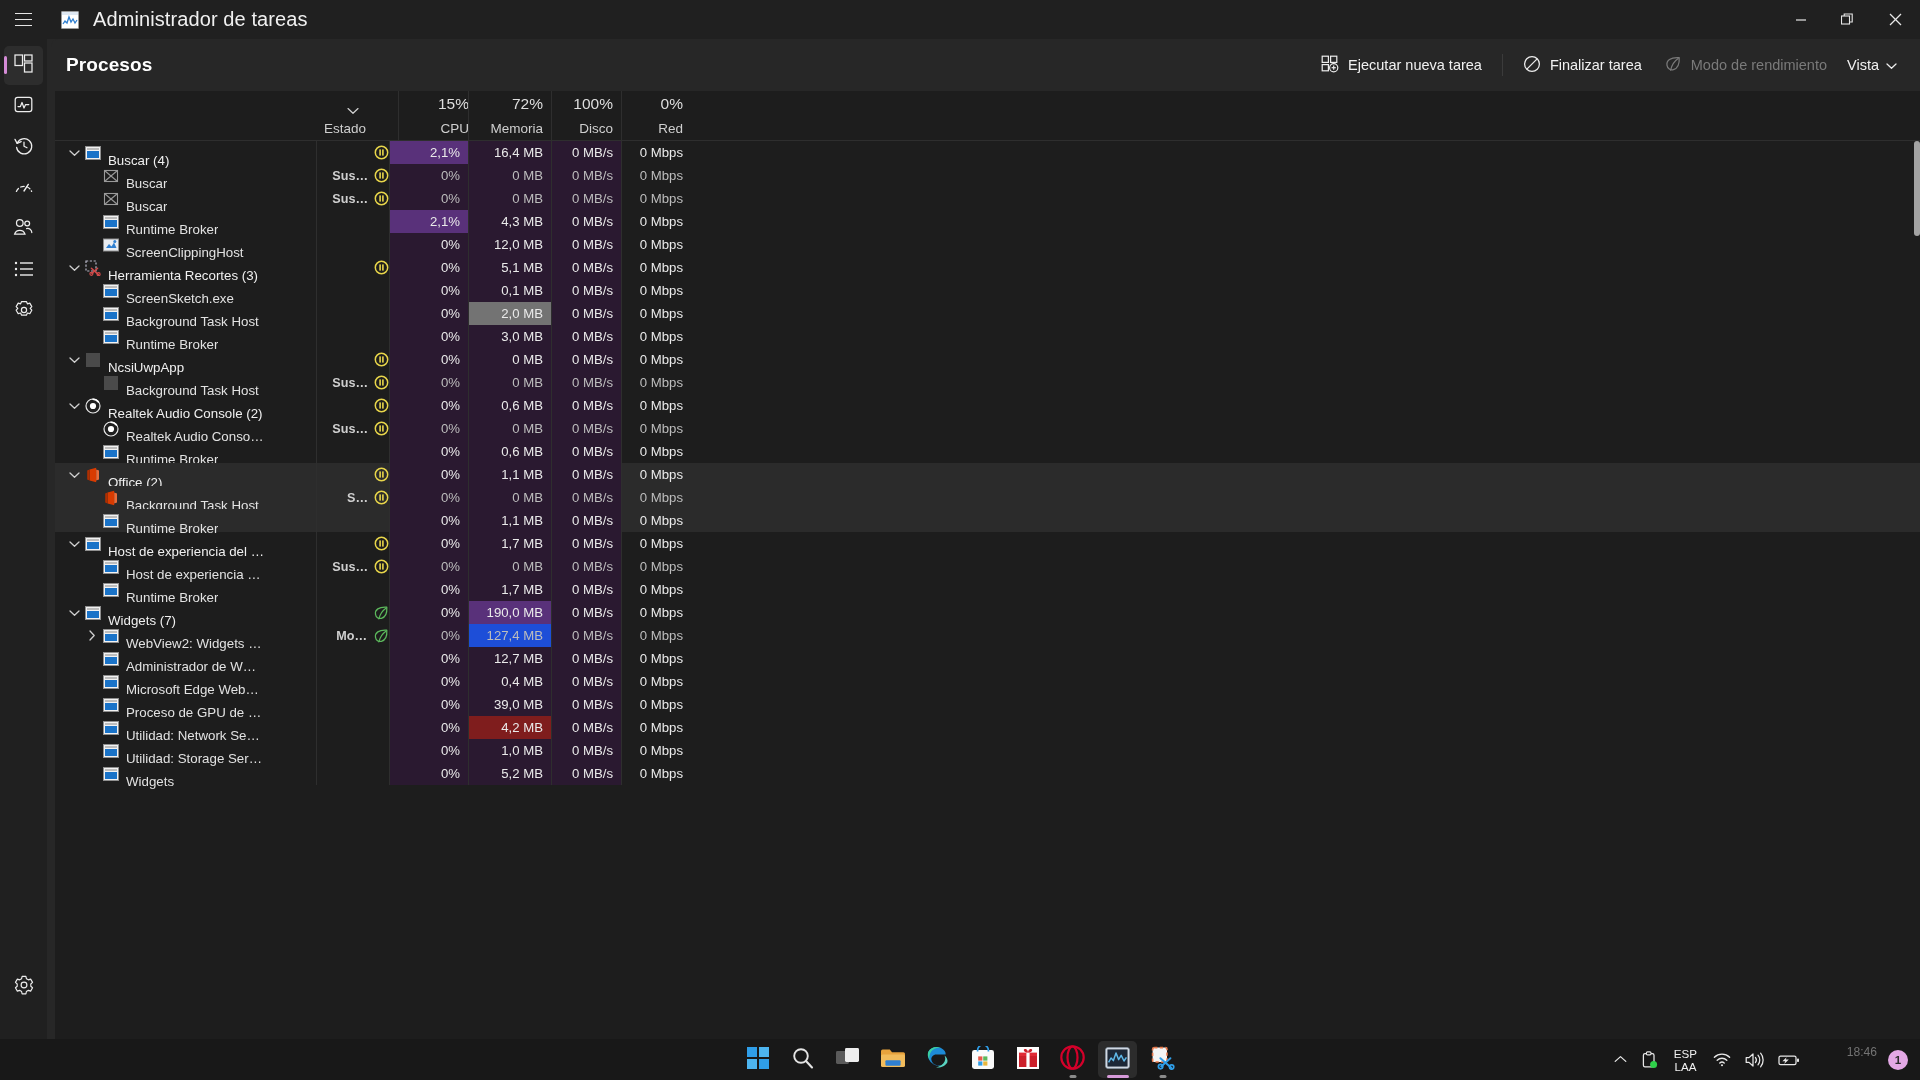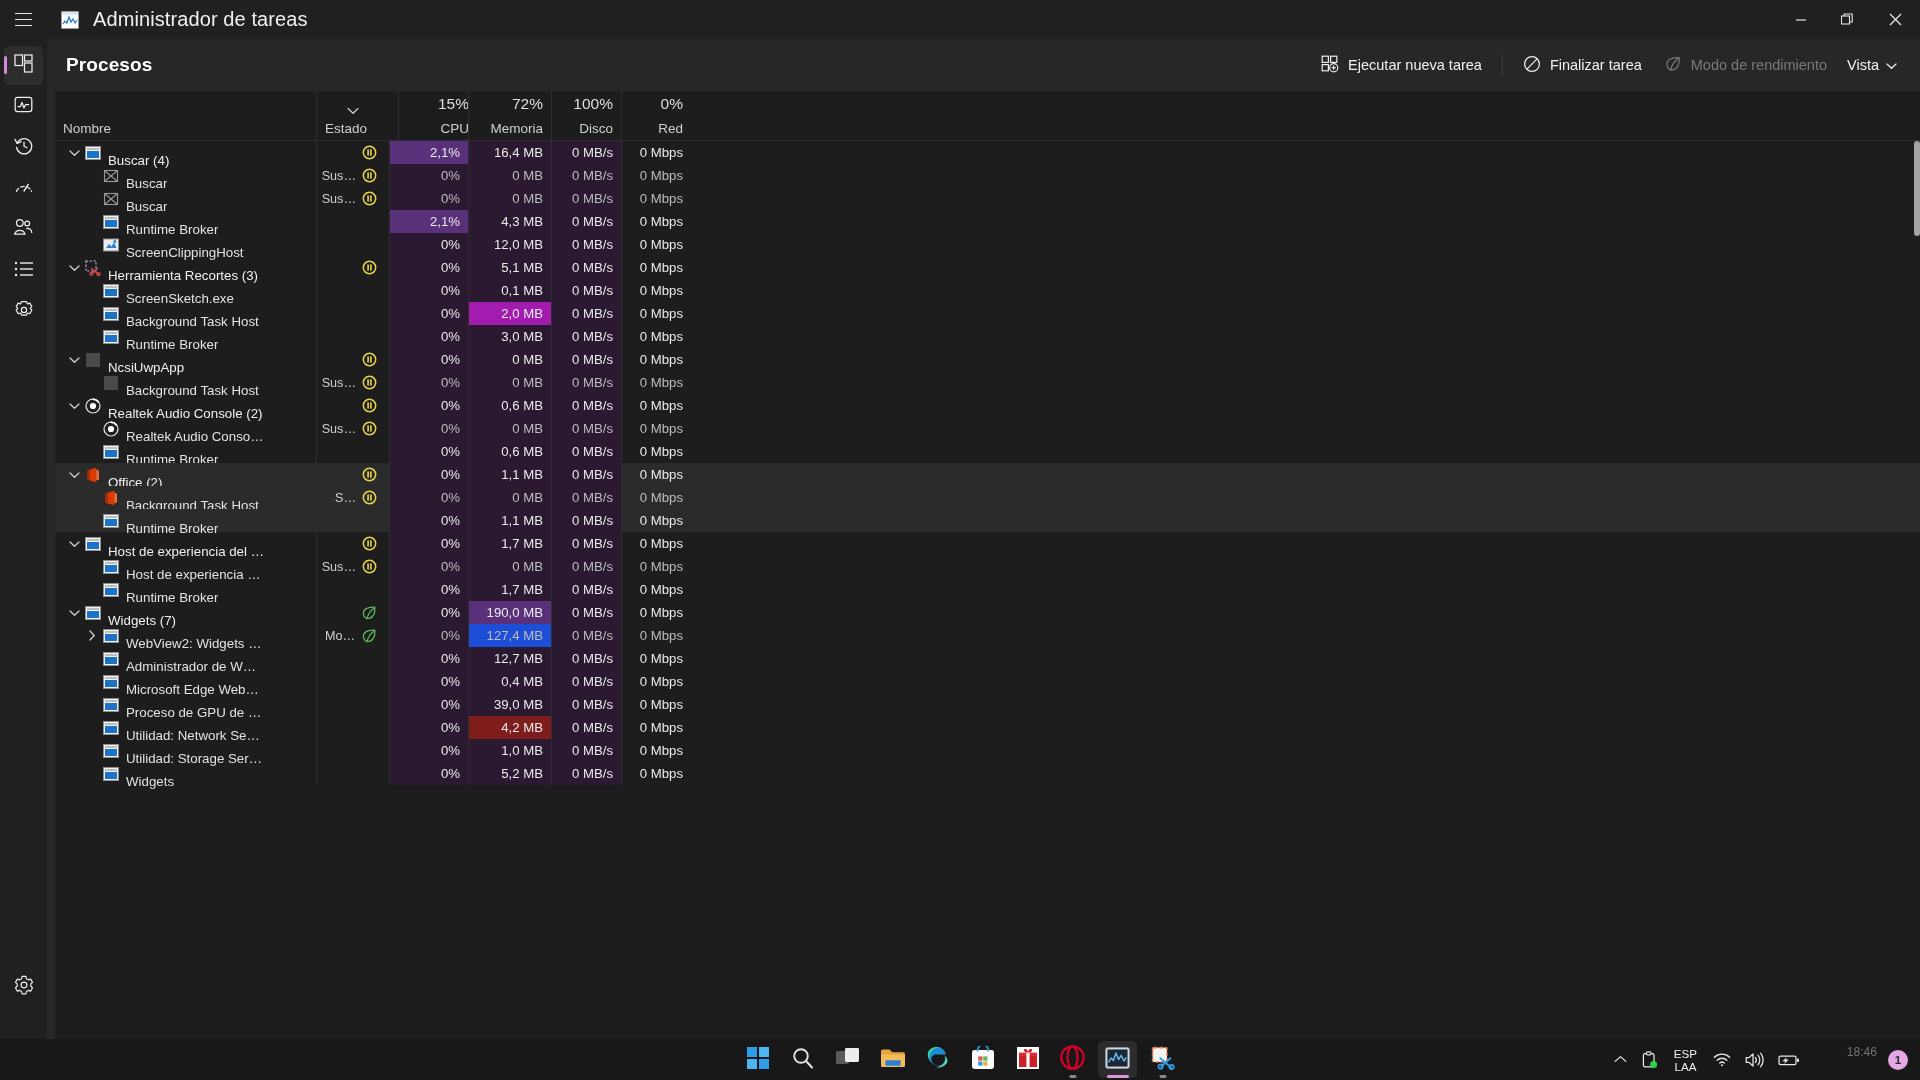--- a/index.html
+++ b/index.html
@@ -108,21 +108,21 @@
   }
   .twisty { width: 22px; display: flex; align-items: center; justify-content: center; }
   .app-icon { width: 16px; height: 16px; flex: 0 0 16px; margin-right: 7px; position: relative; }
   .name-text {
     font-size: 13.3px; color: #f0f0f0; white-space: nowrap; overflow: hidden; margin-top: 16px;
   }
   .row.child .name-text { color: #e2e2e2; }
   .cell-estado {
     position: absolute; left: 261px; top: 0; width: 73px; height: 23px;
     display: flex; align-items: center; justify-content: flex-end;
-    border-left: 1px solid #2e2e2e; padding-right: 12px; gap: 6px;
+    border-left: 1px solid #2e2e2e; padding-right: 0; gap: 6px; font-weight: bold;
   }
   .estado-text { font-size: 12.6px; color: #cfcfcf; }
   .cell-num {
     position: absolute; top: 0; height: 23px;
     display: flex; align-items: center; justify-content: flex-end;
     padding-right: 8px; font-size: 13.2px; color: #eaeaea;
     border-left: 1px solid #2e2e2e;
   }
   .cell-num.dim { color: #bdbdbd; }
   
@@ -346,23 +346,20 @@
               <svg width="11" height="8" viewBox="0 0 11 8">
                 <polyline points="1,2 5.5,6.3 10,2" fill="none" stroke="#ededed" stroke-width="1.25" stroke-linecap="round" stroke-linejoin="round"></polyline>
               </svg>
             </span>
           </div>
         </div>
       </div>
 
       <div id="table-wrap">
         <div id="thead">
-            <div class="hcell" style="left: 0px; width: 261px;">
-              <div class="lbl left">Nombre</div>
-            </div>
             <div class="hcell" style="left: 261px; width: 73px;">
               <div class="chev"><svg width="13" height="8" viewBox="0 0 13 8">
                   <polyline points="1.5,1.6 6.5,6.2 11.5,1.6" fill="none" stroke="#cfcfcf" stroke-width="1.3" stroke-linecap="round" stroke-linejoin="round"></polyline>
                 </svg></div>
               <div class="lbl left">Estado</div>
             </div>
             <div class="hcell" style="left: 343px; width: 79px;">
               <div class="pct">15%</div>
               <div class="lbl">CPU</div>
             </div>
@@ -541,21 +538,21 @@
                 <span class="twisty" style="margin-left: 26px;"></span>
                 <span class="app-icon"><svg width="16" height="16" viewBox="0 0 16 16">
                     <rect x="0.5" y="1.5" width="15" height="13" fill="#f2f2f2" stroke="#8f8f8f" stroke-width="1"></rect>
                     <rect x="2" y="3" width="12" height="2" fill="#bdbdbd"></rect>
                     <rect x="2" y="6" width="12" height="7" fill="#1a73c8"></rect>
                   </svg></span>
                 <span class="name-text">Background Task Host</span>
               </div>
               <div class="cell-estado"></div>
               <div class="cell-num" style="left: 334px; width: 79px; background: rgb(42, 25, 48);">0%</div>
-              <div class="cell-num" style="left: 413px; width: 83px; background: #a21caf; text-align: right;">2,0 MB</div>
+              <div class="cell-num" style="left: 413px; width: 83px; background: #737373; text-align: right;">2,0 MB</div>
               <div class="cell-num" style="left: 496px; width: 70px; background: rgb(42, 25, 48);">0 MB/s</div>
               <div class="cell-num" style="left: 566px; width: 70px;">0 Mbps</div>
             </div>
             <div class="row child" style="height: 23px;">
               <div class="cell-name">
                 <span class="twisty" style="margin-left: 26px;"></span>
                 <span class="app-icon"><svg width="16" height="16" viewBox="0 0 16 16">
                     <rect x="0.5" y="1.5" width="15" height="13" fill="#f2f2f2" stroke="#8f8f8f" stroke-width="1"></rect>
                     <rect x="2" y="3" width="12" height="2" fill="#bdbdbd"></rect>
                     <rect x="2" y="6" width="12" height="7" fill="#1a73c8"></rect>

